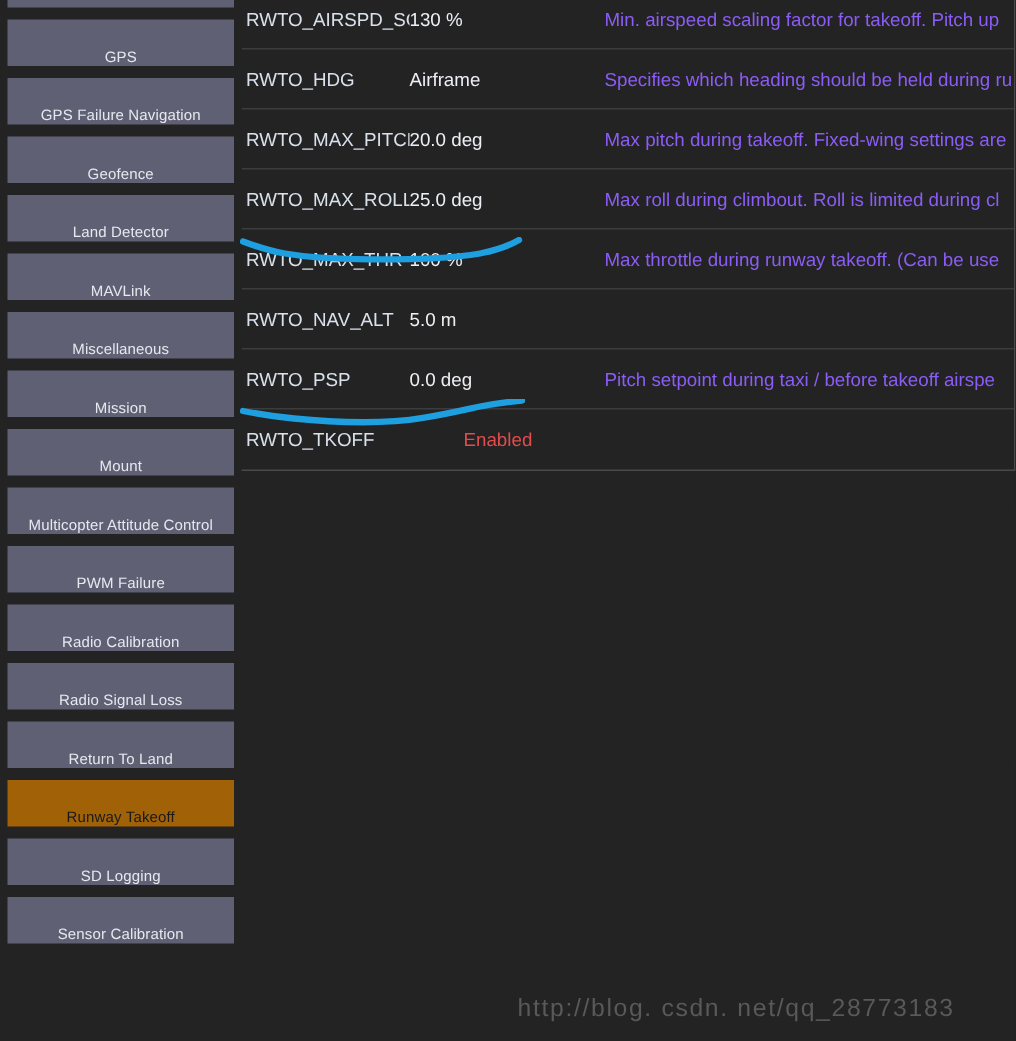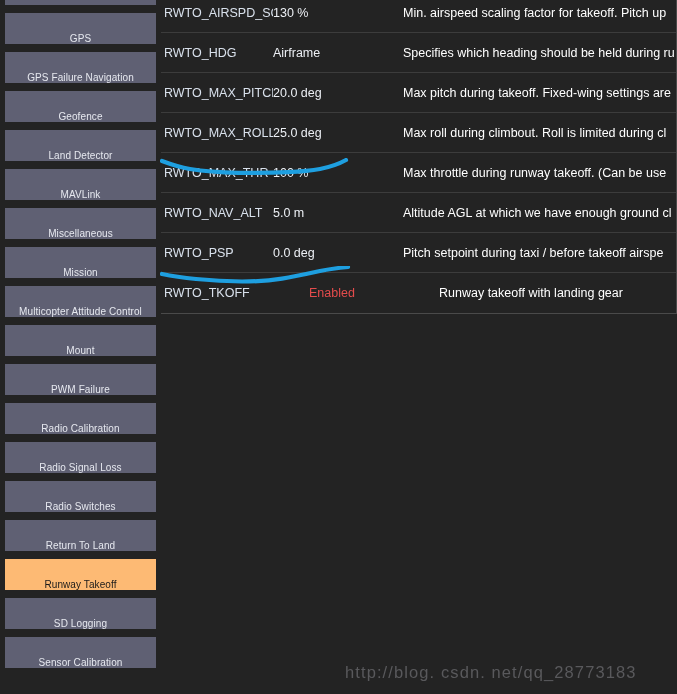--- a/index.html
+++ b/index.html
@@ -35,21 +35,21 @@
     align-items: flex-end;
     justify-content: center;
     white-space: nowrap;
     overflow: hidden;
     cursor: pointer;
     border: none;
     width: 151px;
     letter-spacing: 0.1px;
   }
   .side-btn.selected {
-    background: #fdba74;
+    background: #a16207;
     color: #1a1a1a;
   }
 
   
   #table-wrap {
     position: absolute;
     left: 161px;
     top: -7px;
     width: 516px;
     border-right: 1px solid #4a4a4a;
@@ -80,21 +80,21 @@
   .pval {
     width: 130px;
     flex: 0 0 130px;
     font-size: 12.5px;
     color: #eceff4;
   }
   .pval.modified { color: #e44c4c; margin-left: 36px; }
   .pdesc {
     flex: 1 1 auto;
     font-size: 12.5px;
-    color: #ffffff;
+    color: #8b5cf6;
     overflow: hidden;
     white-space: nowrap;
   }
 
   
   .annot {
     position: absolute;
     pointer-events: none;
   }
   #annot1 { left: 160px; top: 158px; }
@@ -136,36 +136,33 @@
       <div class="side-btn">
         <span>MAVLink</span>
       </div>
       <div class="side-btn">
         <span>Miscellaneous</span>
       </div>
       <div class="side-btn">
         <span>Mission</span>
       </div>
       <div class="side-btn">
+        <span>Mount</span>
+      </div>
+      <div class="side-btn">
         <span>Multicopter Attitude Control</span>
       </div>
       <div class="side-btn">
-        <span>Mount</span>
-      </div>
-      <div class="side-btn">
         <span>PWM Failure</span>
       </div>
       <div class="side-btn">
         <span>Radio Calibration</span>
       </div>
       <div class="side-btn">
         <span>Radio Signal Loss</span>
-      </div>
-      <div class="side-btn">
-        <span>Radio Switches</span>
       </div>
       <div class="side-btn">
         <span>Return To Land</span>
       </div>
       <div class="side-btn selected">
         <span>Runway Takeoff</span>
       </div>
       <div class="side-btn">
         <span>SD Logging</span>
       </div>
@@ -196,31 +193,29 @@
         <div class="pdesc">Max roll during climbout. Roll is limited during cl</div>
       </div>
       <div class="prow">
         <div class="pname">RWTO_MAX_THR</div>
         <div class="pval">100 %</div>
         <div class="pdesc">Max throttle during runway takeoff. (Can be use</div>
       </div>
       <div class="prow">
         <div class="pname">RWTO_NAV_ALT</div>
         <div class="pval">5.0 m</div>
-        <div class="pdesc">Altitude AGL at which we have enough ground cl</div>
       </div>
       <div class="prow">
         <div class="pname">RWTO_PSP</div>
         <div class="pval">0.0 deg</div>
         <div class="pdesc">Pitch setpoint during taxi / before takeoff airspe</div>
       </div>
       <div class="prow">
         <div class="pname">RWTO_TKOFF</div>
         <div class="pval modified">Enabled</div>
-        <div class="pdesc">Runway takeoff with landing gear</div>
       </div>
     </div>
 
   <svg class="annot" id="annot1" width="200" height="26" viewBox="0 0 200 26">
     <path d="M2,3 C10,6 18,9 30,11 C45,13.5 62,14.5 78,14.8 C96,15.1 112,15 128,14.2
              C142,13.5 152,12.5 160,11 C170,9 178,6.5 186,2" fill="none" stroke="#1e9fe0" stroke-width="4.2" stroke-linecap="round" stroke-linejoin="round"></path>
   </svg>
 
   <svg class="annot" id="annot2" width="200" height="26" viewBox="0 0 200 26">
     <path d="M2,8 C12,10 22,11.5 36,13 C52,14.6 66,15.4 82,15.5 C98,15.5 110,14.6 122,12.6

